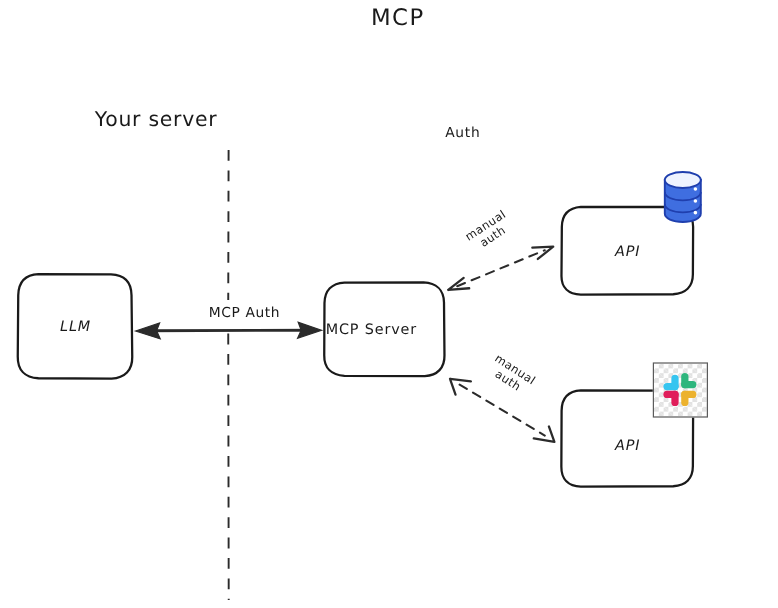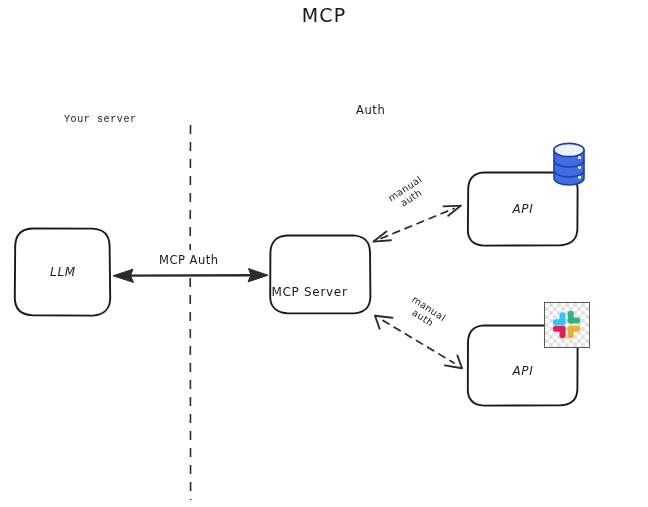--- a/index.html
+++ b/index.html
@@ -24,53 +24,53 @@
   .hand {
     font-family: "DejaVu Sans", sans-serif;
     letter-spacing: 0.4px;
   }
   
   .txt {
     position: absolute;
     white-space: nowrap;
     color: #1a1a1a;
     font-family: "DejaVu Sans", sans-serif;
+    margin-left: 15px;
   }
   #diagram-title {
     left: 0; right: 0;
     top: 4px;
     text-align: center;
     font-size: 19px;
     letter-spacing: 1.2px;
     font-weight: 400;
   }
   #label-your-server {
-    left: 64px; top: 114px;
-    font-size: 10px;
+    left: 64px; top: 90px;
+    font-size: 17px;
     letter-spacing: 0.6px;
-    font-family: Liberation Mono, monospace;
   }
   #label-cloud {
     left: 356px; top: 103px;
     font-size: 11.5px;
     letter-spacing: 0.6px;
   }
   .box-label {
     position: absolute;
     font-size: 12px;
     letter-spacing: 0.7px;
     text-align: center;
     font-style: italic;
     color: #1a1a1a;
   }
   #label-llm {
     left: 15px; top: 265px; width: 96px;
   }
   #label-mcp-server {
-    left: 270px; top: 285px; width: 79px;
+    left: 270px; top: 267px; width: 79px;
     font-style: normal;
   }
   #label-api-top {
     left: 468px; top: 202px; width: 110px;
   }
   #label-api-bottom {
     left: 468px; top: 364px; width: 110px;
   }
   #label-mcp-auth {
     left: 159px; top: 253px;

